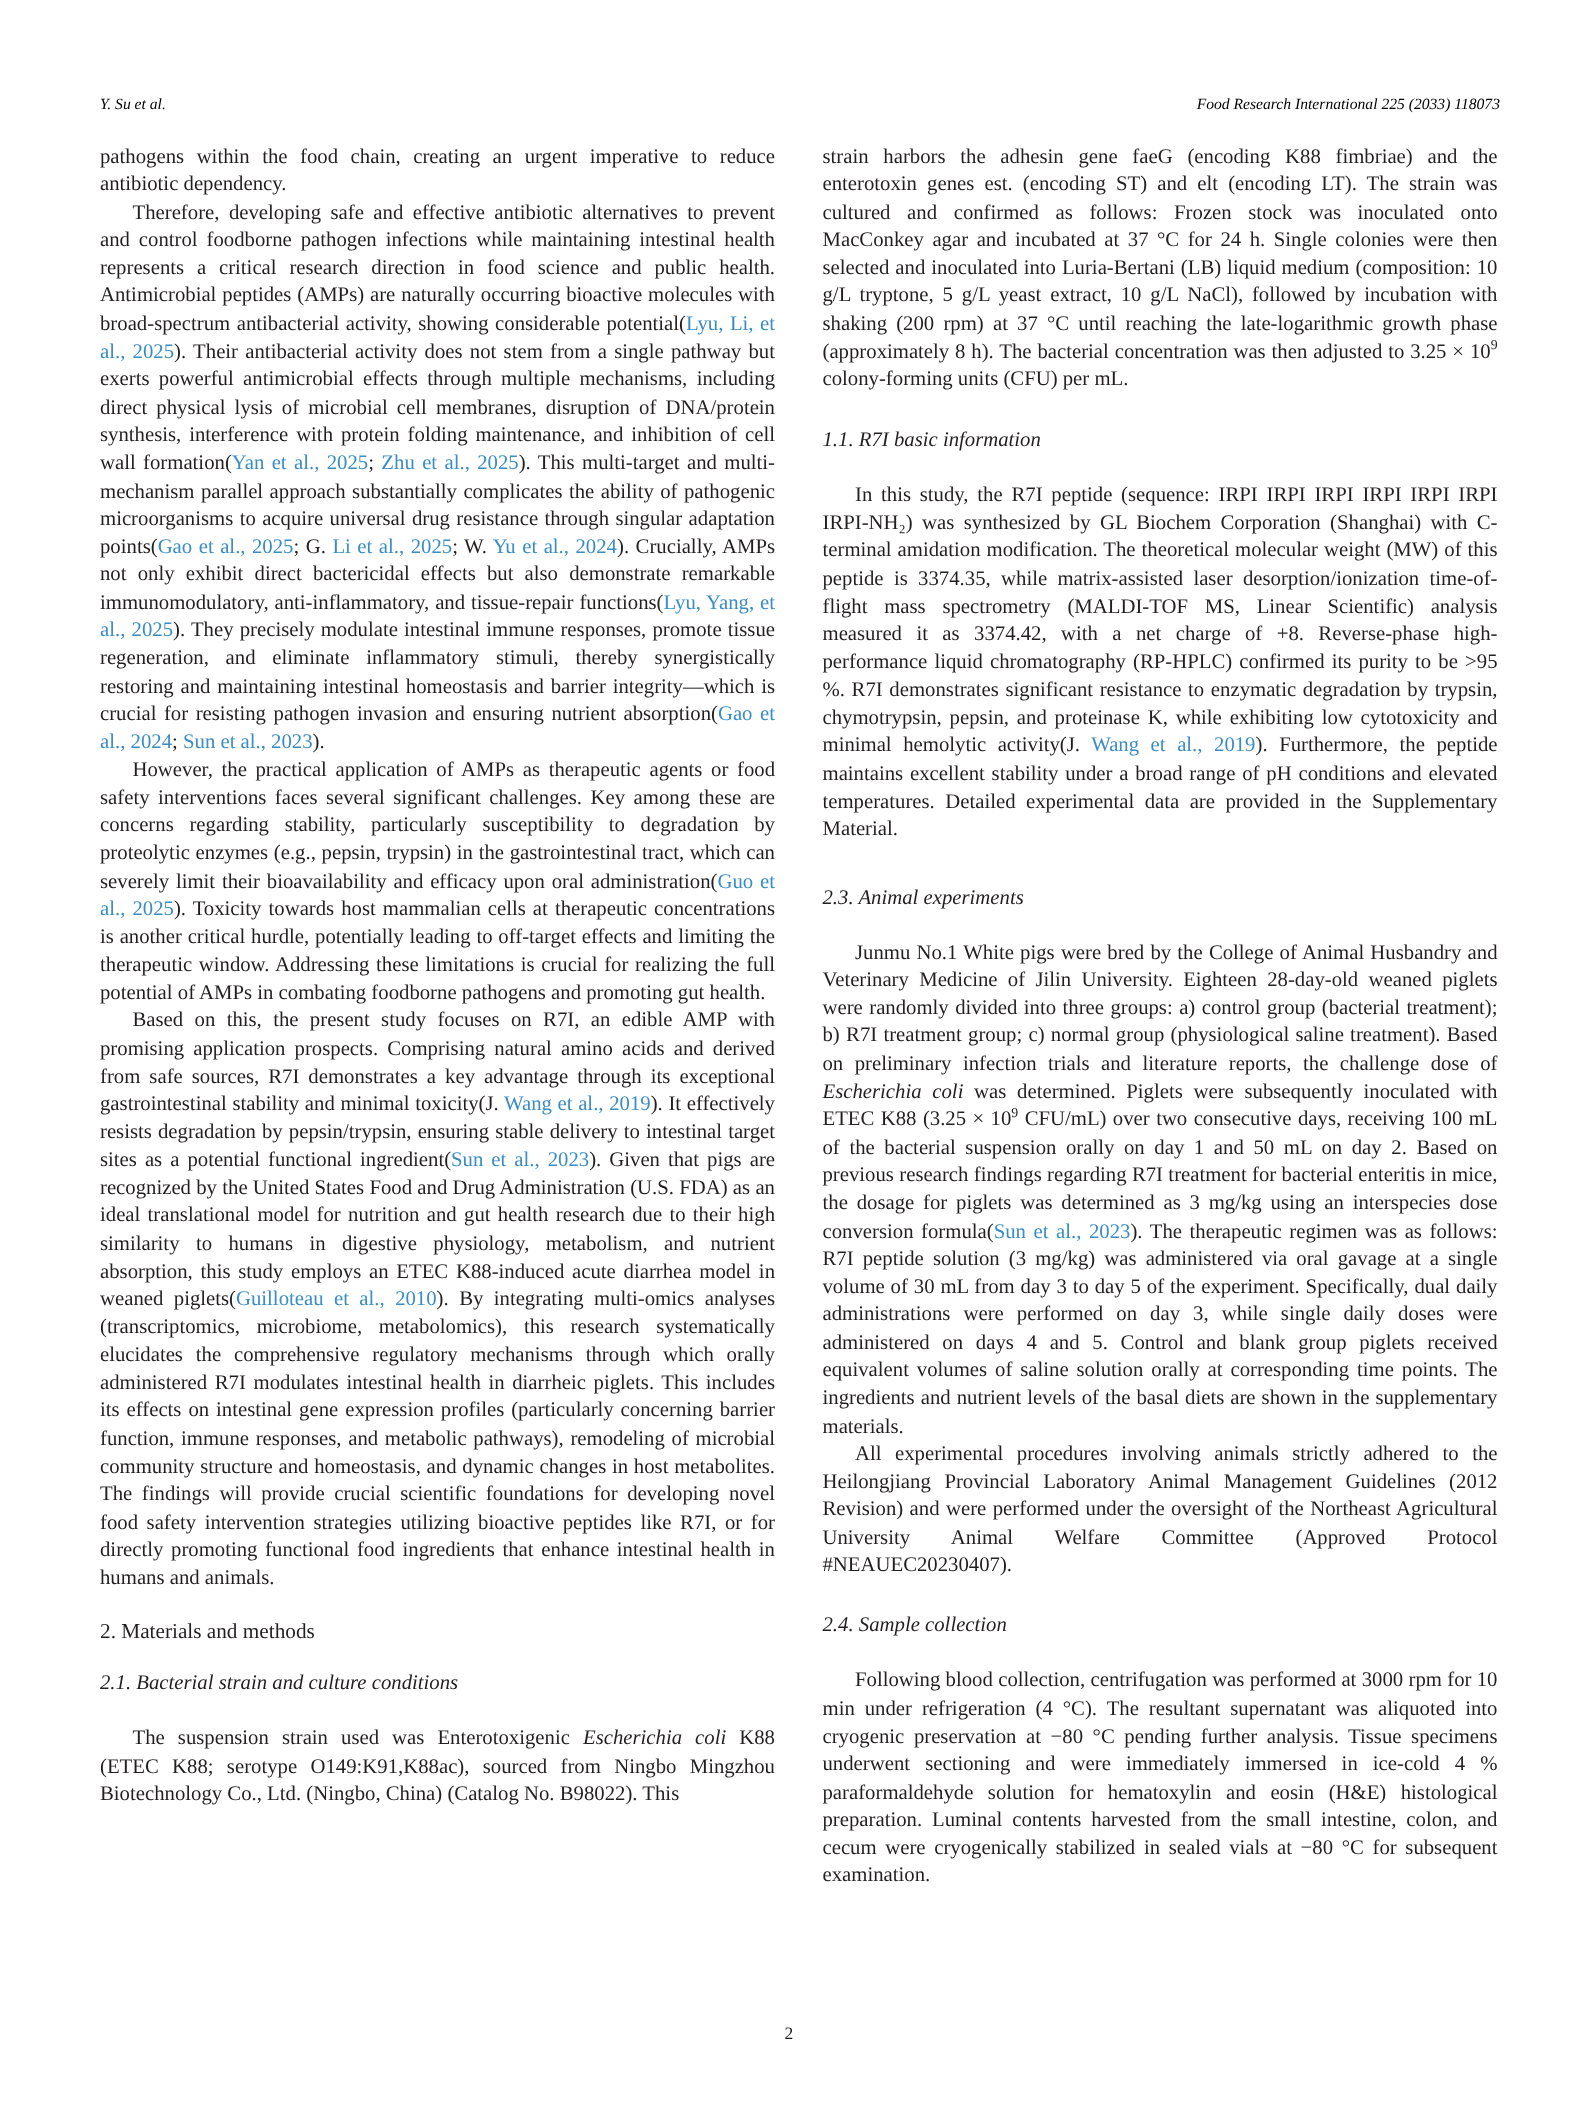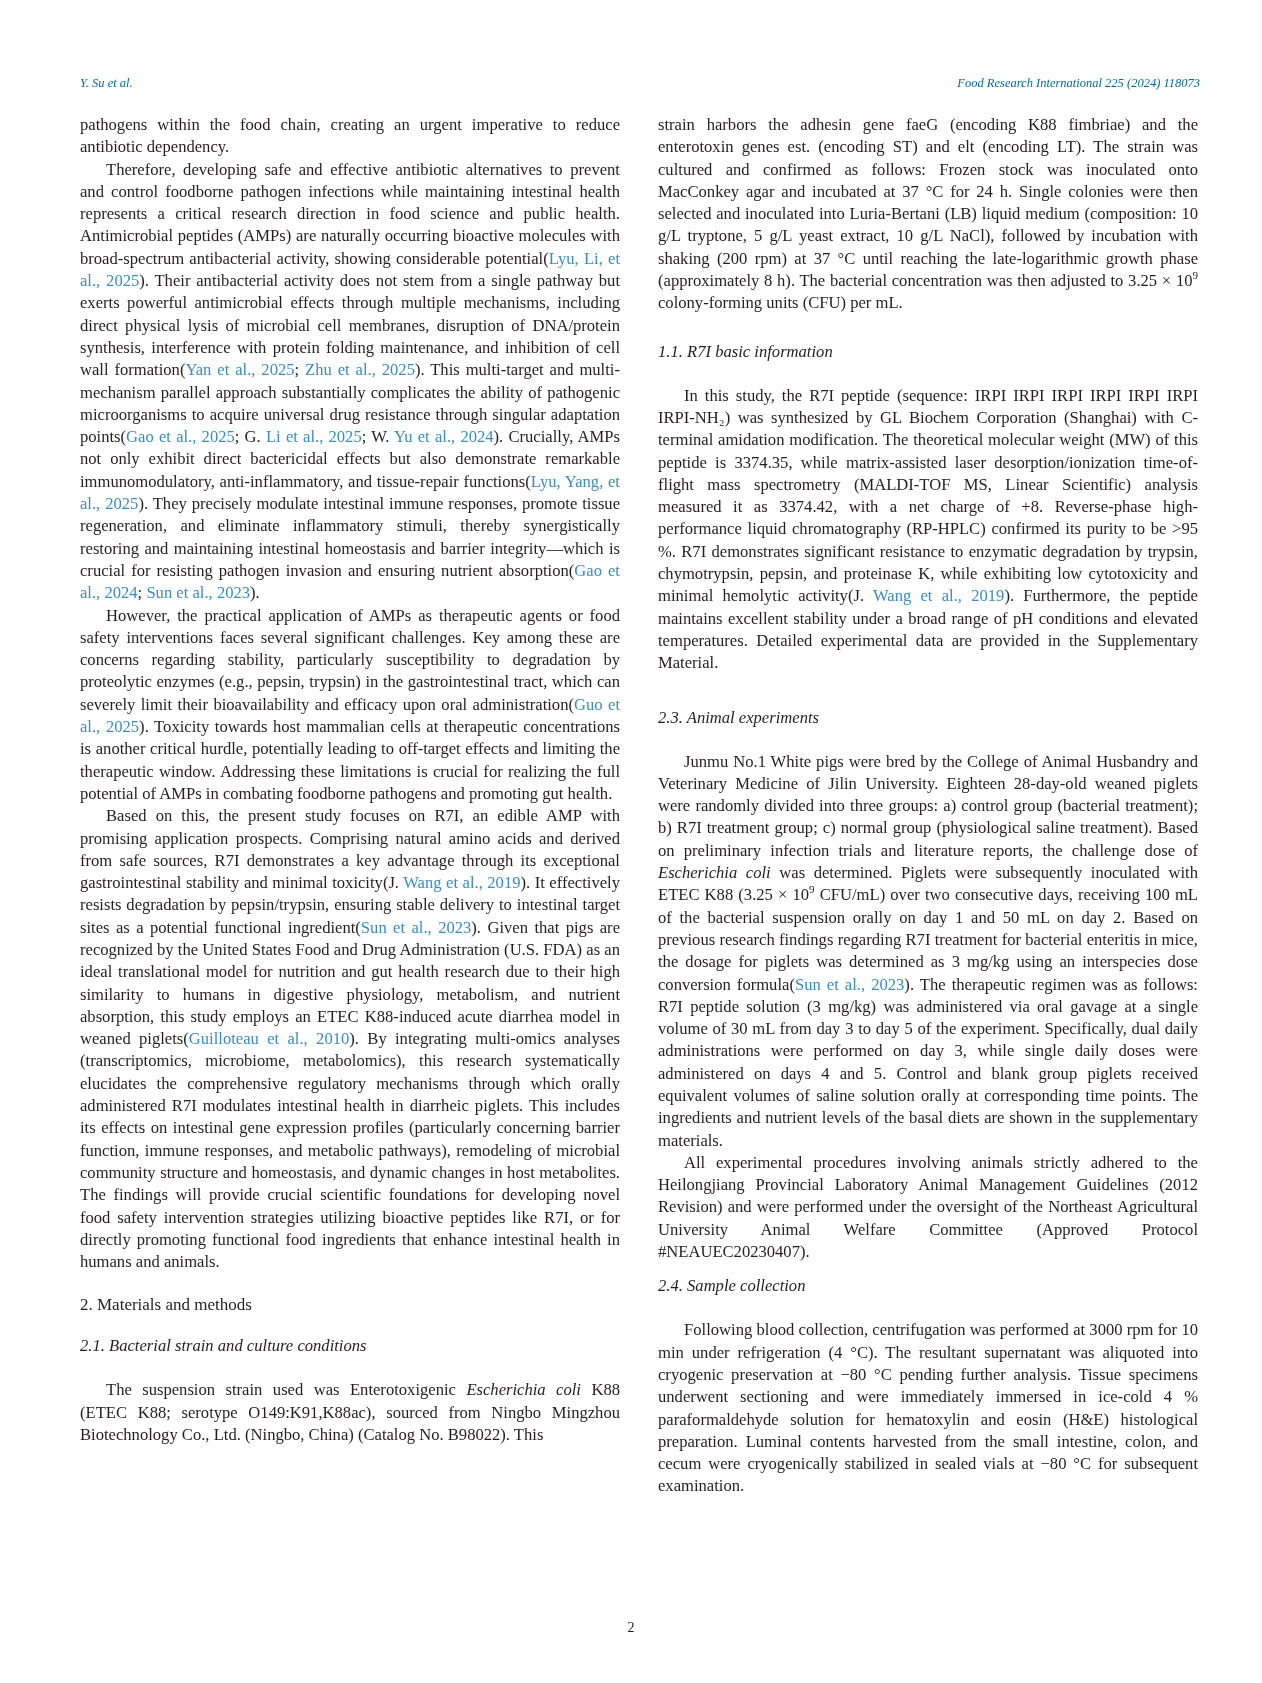--- a/index.html
+++ b/index.html
@@ -1,39 +1,39 @@
 <!DOCTYPE html>
 <html><head>
 <meta charset="utf-8">
 <style>
   html, body { margin: 0; padding: 0; background: #ffffff; }
   body { width: 1262px; height: 1683px; position: relative; overflow: hidden;
          font-family: "Liberation Serif", "DejaVu Serif", serif; color: #231f20; }
-  .running-head { position: absolute; top: 76px; font-style: italic; font-size: 12.5px; color: #0369a1; }
+  .running-head { position: absolute; top: 76px; font-style: italic; font-size: 12.5px; color: #000000; }
   .rh-left { left: 80px; }
   .rh-right { right: 62px; }
   .col { position: absolute; top: 114px; width: 540px; font-size: 16.6px; line-height: 22.3px; text-align: justify; hyphens: auto; }
   .col-left { left: 80px; }
   .col-right { left: 658px; width: 540px; }
   p { margin: 0; }
   p.indent { text-indent: 26px; }
   .cite { color: #3a8dc4; }
   .sec-heading { font-weight: normal; font-size: 17px; margin-top: 22px; margin-bottom: 16px; line-height: 22px; }
   .subsec-heading { font-style: italic; font-size: 16.6px; line-height: 22px; }
   .gap-after-sub { margin-top: 22px; }
   .gap-sec-sub { margin-top: 22px; }
   i { font-style: italic; }
   sup { font-size: 11px; line-height: 0; vertical-align: super; }
   .page-number { position: absolute; top: 1620px; left: 0; width: 1262px; text-align: center; font-size: 14px; }
 </style>
 </head>
 <body style="color: rgb(35, 31, 32);">
 
 <div class="running-head rh-left">Y. Su et al.</div>
-<div class="running-head rh-right">Food Research International 225 (2024) 118073</div>
+<div class="running-head rh-right">Food Research International 225 (2033) 118073</div>
 
 <div class="col col-left">
   <p>pathogens within the food chain, creating an urgent imperative to reduce antibiotic dependency.</p>
 
   <p class="indent"><span>Therefore, developing safe and effective antibiotic alternatives to prevent and control foodborne pathogen infections while maintaining intestinal health represents a critical research direction in food science and public health. Antimicrobial peptides (AMPs) are naturally occurring bioactive molecules with broad-spectrum antibacterial activity, showing considerable potential(</span><a class="cite" style="color: rgb(58, 141, 196);">Lyu, Li, et al., 2025</a><span>). Their antibacterial activity does not stem from a single pathway but exerts powerful antimicrobial effects through multiple mechanisms, including direct physical lysis of microbial cell membranes, disruption of DNA/protein synthesis, interference with protein folding maintenance, and inhibition of cell wall formation(</span><a class="cite" style="color: rgb(58, 141, 196);">Yan et al., 2025</a><span>; </span><a class="cite" style="color: rgb(58, 141, 196);">Zhu et al., 2025</a><span>). This multi-target and multi-mechanism parallel approach substantially complicates the ability of pathogenic microorganisms to acquire universal drug resistance through singular adaptation points(</span><a class="cite" style="color: rgb(58, 141, 196);">Gao et al., 2025</a><span>; G. </span><a class="cite" style="color: rgb(58, 141, 196);">Li et al., 2025</a><span>; W. </span><a class="cite" style="color: rgb(58, 141, 196);">Yu et al., 2024</a><span>). Crucially, AMPs not only exhibit direct bactericidal effects but also demonstrate remarkable immunomodulatory, anti-inflammatory, and tissue-repair functions(</span><a class="cite" style="color: rgb(58, 141, 196);">Lyu, Yang, et al., 2025</a><span>). They precisely modulate intestinal immune responses, promote tissue regeneration, and eliminate inflammatory stimuli, thereby synergistically restoring and maintaining intestinal homeostasis and barrier integrity—which is crucial for resisting pathogen invasion and ensuring nutrient absorption(</span><a class="cite" style="color: rgb(58, 141, 196);">Gao et al., 2024</a><span>; </span><a class="cite" style="color: rgb(58, 141, 196);">Sun et al., 2023</a><span>).</span></p>
 
   <p class="indent"><span>However, the practical application of AMPs as therapeutic agents or food safety interventions faces several significant challenges. Key among these are concerns regarding stability, particularly susceptibility to degradation by proteolytic enzymes (e.g., pepsin, trypsin) in the gastrointestinal tract, which can severely limit their bioavailability and efficacy upon oral administration(</span><a class="cite" style="color: rgb(58, 141, 196);">Guo et al., 2025</a><span>). Toxicity towards host mammalian cells at therapeutic concentrations is another critical hurdle, potentially leading to off-target effects and limiting the therapeutic window. Addressing these limitations is crucial for realizing the full potential of AMPs in combating foodborne pathogens and promoting gut health.</span></p>
 
   <p class="indent"><span>Based on this, the present study focuses on R7I, an edible AMP with promising application prospects. Comprising natural amino acids and derived from safe sources, R7I demonstrates a key advantage through its exceptional gastrointestinal stability and minimal toxicity(J. </span><a class="cite" style="color: rgb(58, 141, 196);">Wang et al., 2019</a><span>). It effectively resists degradation by pepsin/trypsin, ensuring stable delivery to intestinal target sites as a potential functional ingredient(</span><a class="cite" style="color: rgb(58, 141, 196);">Sun et al., 2023</a><span>). Given that pigs are recognized by the United States Food and Drug Administration (U.S. FDA) as an ideal translational model for nutrition and gut health research due to their high similarity to humans in digestive physiology, metabolism, and nutrient absorption, this study employs an ETEC K88-induced acute diarrhea model in weaned piglets(</span><a class="cite" style="color: rgb(58, 141, 196);">Guilloteau et al., 2010</a><span>). By integrating multi-omics analyses (transcriptomics, microbiome, metabolomics), this research systematically elucidates the comprehensive regulatory mechanisms through which orally administered R7I modulates intestinal health in diarrheic piglets. This includes its effects on intestinal gene expression profiles (particularly concerning barrier function, immune responses, and metabolic pathways), remodeling of microbial community structure and homeostasis, and dynamic changes in host metabolites. The findings will provide crucial scientific foundations for developing novel food safety intervention strategies utilizing bioactive peptides like R7I, or for directly promoting functional food ingredients that enhance intestinal health in humans and animals.</span></p>
 
@@ -49,18 +49,18 @@
   <p class="subsec-heading" style="margin-top:26px">1.1.  R7I basic information</p>
 
   <p class="indent" style="margin-top:22px"><span>In this study, the R7I peptide (sequence: IRPI IRPI IRPI IRPI IRPI IRPI IRPI-NH₂) was synthesized by GL Biochem Corporation (Shanghai) with C-terminal amidation modification. The theoretical molecular weight (MW) of this peptide is 3374.35, while matrix-assisted laser desorption/ionization time-of-flight mass spectrometry (MALDI-TOF MS, Linear Scientific) analysis measured it as 3374.42, with a net charge of +8. Reverse-phase high-performance liquid chromatography (RP-HPLC) confirmed its purity to be &gt;95 %. R7I demonstrates significant resistance to enzymatic degradation by trypsin, chymotrypsin, pepsin, and proteinase K, while exhibiting low cytotoxicity and minimal hemolytic activity(J. </span><a class="cite" style="color: rgb(58, 141, 196);">Wang et al., 2019</a><span>). Furthermore, the peptide maintains excellent stability under a broad range of pH conditions and elevated temperatures. Detailed experimental data are provided in the Supplementary Material.</span></p>
 
   <p class="subsec-heading" style="margin-top:32px">2.3.  Animal experiments</p>
 
   <p class="indent" style="margin-top:22px"><span>Junmu No.1 White pigs were bred by the College of Animal Husbandry and Veterinary Medicine of Jilin University. Eighteen 28-day-old weaned piglets were randomly divided into three groups: a) control group (bacterial treatment); b) R7I treatment group; c) normal group (physiological saline treatment). Based on preliminary infection trials and literature reports, the challenge dose of </span><i>Escherichia coli</i><span> was determined. Piglets were subsequently inoculated with ETEC K88 (3.25 × 10</span><sup>9</sup><span> CFU/mL) over two consecutive days, receiving 100 mL of the bacterial suspension orally on day 1 and 50 mL on day 2. Based on previous research findings regarding R7I treatment for bacterial enteritis in mice, the dosage for piglets was determined as 3 mg/kg using an interspecies dose conversion formula(</span><a class="cite" style="color: rgb(58, 141, 196);">Sun et al., 2023</a><span>). The therapeutic regimen was as follows: R7I peptide solution (3 mg/kg) was administered via oral gavage at a single volume of 30 mL from day 3 to day 5 of the experiment. Specifically, dual daily administrations were performed on day 3, while single daily doses were administered on days 4 and 5. Control and blank group piglets received equivalent volumes of saline solution orally at corresponding time points. The ingredients and nutrient levels of the basal diets are shown in the supplementary materials.</span></p>
 
   <p class="indent">All experimental procedures involving animals strictly adhered to the Heilongjiang Provincial Laboratory Animal Management Guidelines (2012 Revision) and were performed under the oversight of the Northeast Agricultural University Animal Welfare Committee (Approved Protocol #NEAUEC20230407).</p>
 
-  <p class="subsec-heading" style="margin-top:12px">2.4.  Sample collection</p>
+  <p class="subsec-heading" style="margin-top:26px">2.4.  Sample collection</p>
 
   <p class="indent" style="margin-top:22px">Following blood collection, centrifugation was performed at 3000 rpm for 10 min under refrigeration (4 °C). The resultant supernatant was aliquoted into cryogenic preservation at −80 °C pending further analysis. Tissue specimens underwent sectioning and were immediately immersed in ice-cold 4 % paraformaldehyde solution for hematoxylin and eosin (H&amp;E) histological preparation. Luminal contents harvested from the small intestine, colon, and cecum were cryogenically stabilized in sealed vials at −80 °C for subsequent examination.</p>
 </div>
 
 <div class="page-number">2</div>
 
 </body></html>

